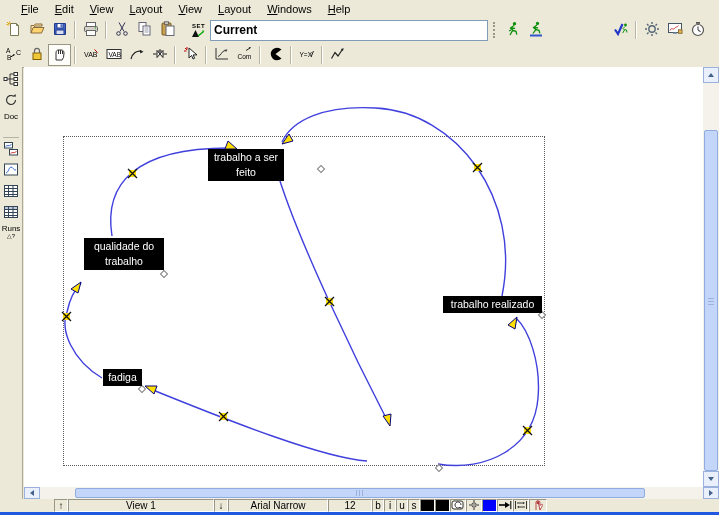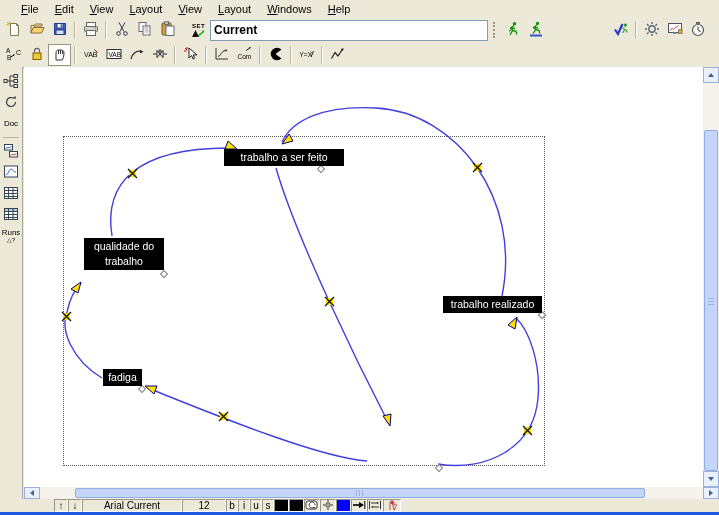--- a/index.html
+++ b/index.html
@@ -20,21 +20,21 @@
   .vsep{width:0;height:18px;border-left:1px solid #b8b4a4;border-right:1px solid #fff;margin:0 3px;flex:none}
   .dots{width:3px;height:16px;border-left:2px dotted #9a9684;margin:0 3px 0 5px;flex:none}
   #dataset-field{width:270px;height:19px;border:1px solid #7f9db9;background:#fff;
        font-family:"Liberation Sans",sans-serif;font-weight:bold;font-size:12px;padding:0 3px;flex:none}
   .set-ic{display:flex;flex-direction:column;align-items:center;line-height:1}
   .set-txt{font-size:6px;font-weight:bold;letter-spacing:.5px}
   .gap8{width:8px;flex:none}.gap60{width:62px;flex:none}
   
   #sidebar{left:0;top:67px;width:23px;height:432px;border-right:1px solid #aca899;background:#ece9d8;
            display:flex;flex-direction:column;align-items:center;padding-top:4px;box-sizing:border-box}
-  .sb{width:22px;height:21px;display:flex;flex-direction:column;align-items:center;justify-content:center;flex:none}
+  .sb{width:22px;height:21px;display:flex;flex-direction:column;align-items:center;flex:none}
   .side-txt{font-size:8px;line-height:8px}
   .side-sub{font-size:6px;line-height:6px}
   .sb-div{width:16px;border-top:1px solid #b8b4a4;margin:3px 0;flex:none}
   
   #canvas{left:24px;top:67px;width:679px;height:420px;background:#fff;overflow:hidden}
   #selrect{left:39px;top:69px;width:480px;height:328px;border:1px dotted #5a5a5a}
   #diagram-svg{left:0;top:0}
   .var-label{position:absolute;background:#000;color:#fff;text-align:center;
              font-size:10.5px;line-height:15px;padding:1px 2px;box-sizing:border-box;cursor:default}
   
@@ -377,21 +377,21 @@
         <path d="M38 245l9 9M47 245l-9 9" stroke="#111" stroke-width="1.3"></path>
       </g>
 
     <rect x="-2.5" y="-2.5" width="5" height="5" transform="translate(297,102) rotate(45)" fill="#fff" stroke="#808080"></rect>
     <rect x="-2.5" y="-2.5" width="5" height="5" transform="translate(140,207) rotate(45)" fill="#fff" stroke="#808080"></rect>
     <rect x="-2.5" y="-2.5" width="5" height="5" transform="translate(518,248) rotate(45)" fill="#fff" stroke="#808080"></rect>
     <rect x="-2.5" y="-2.5" width="5" height="5" transform="translate(118,322) rotate(45)" fill="#fff" stroke="#808080"></rect>
     <rect x="-2.5" y="-2.5" width="5" height="5" transform="translate(415,401) rotate(45)" fill="#fff" stroke="#808080"></rect>
   </svg>
 
-  <div class="var-label" style="left:200px;top:82px;width:120px">trabalho a ser feito</div>
+  <div class="var-label" style="left:184px;top:82px;width:76px">trabalho a ser feito</div>
   <div class="var-label" style="left:419px;top:229px;width:99px">trabalho realizado</div>
   <div class="var-label" style="left:60px;top:171px;width:80px">qualidade do trabalho</div>
   <div class="var-label" style="left:79px;top:302px;width:39px">fadiga</div>
 </div>
 
 <div id="vscroll" class="abs">
   <div class="scrollbtn" style="top:0">
       <span class="tri-up"></span>
     </div>
   <div id="vthumb" class="thumb">
@@ -409,22 +409,23 @@
       <span class="grip-h"></span>
     </div>
   <div class="scrollbtn" style="left:679px">
       <span class="tri-rt"></span>
     </div>
 </div>
 
 <div id="statusbar" class="abs">
   <div class="sf flat" style="width:54px"></div>
   <div class="sf" style="width:14px">↑</div>
+  <div class="sf" style="width:146px">View 1</div>
   <div class="sf" style="width:14px">↓</div>
-  <div class="sf" style="width:100px">Arial Current</div>
+  <div class="sf" style="width:100px">Arial Narrow</div>
   <div class="sf" style="width:44px">12</div>
   <div class="sf" style="width:12px">b</div>
   <div class="sf" style="width:12px">i</div>
   <div class="sf" style="width:12px">u</div>
   <div class="sf" style="width:12px">s</div>
   <div class="sf swatch" style="background:#000"></div>
   <div class="sf swatch" style="background:#000"></div>
   <div class="sf" style="width:16px">
       <span><svg width="14" height="12" viewBox="0 0 14 12">
           <rect x="1" y="2" width="11" height="8" rx="2" fill="#fff" stroke="#333"></rect>

